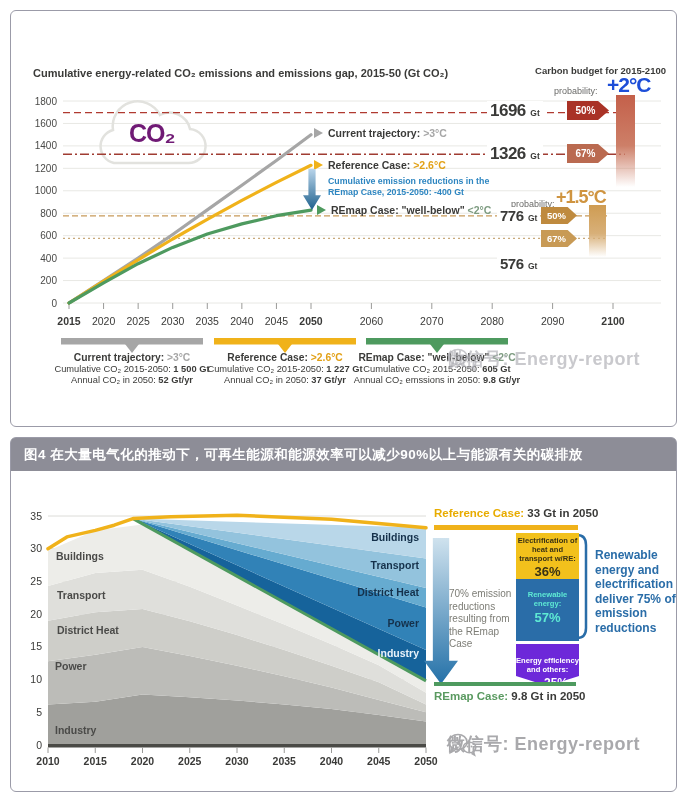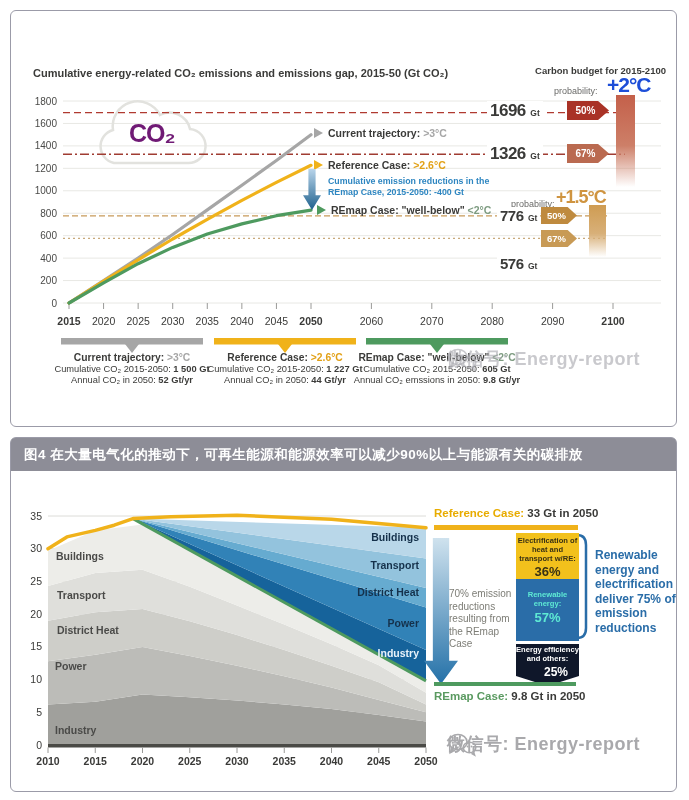--- a/index.html
+++ b/index.html
@@ -51,21 +51,21 @@
   .remlab{left:423px;top:252px;font-size:11.5px;font-weight:bold;white-space:nowrap;}
   .refline{left:423px;top:87px;width:144px;height:4.5px;background:#f0b21a;}
   .remline{left:423px;top:244px;width:142px;height:3.5px;background:#4e9a5f;}
   .note70{left:438px;top:150px;width:64px;font-size:10px;color:#7d7d76;line-height:12.5px;}
   .downarrow2{left:413px;top:100px;width:34px;height:146px;background:linear-gradient(#cfe2ee,#2471a8);clip-path:polygon(26% 0,74% 0,74% 84%,100% 84%,50% 100%,0 84%,26% 84%);}
   .box{left:505px;width:63px;box-sizing:border-box;text-align:center;padding-top:4px;}
   .box .bl{font-size:7.6px;font-weight:bold;line-height:8.8px;}
   .box .bp{font-size:13px;font-weight:bold;margin-top:1px;}
   .boxy{top:95px;height:46px;background:#f2c11c;color:#3a3214;}
   .boxb{top:141px;height:62px;background:#2a6da8;color:#5eead4;padding-top:12px;}
-  .boxp{top:206px;height:42px;background:#0f172a;color:#fff;clip-path:polygon(0 0,100% 0,100% 76%,50% 100%,0 76%);padding-top:2px;}
+  .boxp{top:206px;height:42px;background:#6d28d9;color:#fff;clip-path:polygon(0 0,100% 0,100% 76%,50% 100%,0 76%);padding-top:13px;}
   .boxp .bp{font-size:12px;margin-left:17px;}
   .sidenote{left:584px;top:110px;width:84px;font-size:12px;font-weight:bold;color:#2a6da8;line-height:14.5px;}
 </style>
 </head>
 <body>
 
 <div class="panel" id="p3">
 
   <svg id="svg1" width="667" height="417" viewBox="0 0 667 417">
       <line x1="52" y1="292" x2="650" y2="292" stroke="#e8e8e4" stroke-width="1"></line>
@@ -161,21 +161,21 @@
   <div class="abs leg" style="left:306px;top:193px;"><span class="tri gr"></span><span>REmap Case: "well-below"</span> <span class="t-green">&lt;2°C</span></div>
 
   <div class="abs fb" style="left:36px;width:170px;">
     <div class="t"><span>Current trajectory:</span> <span class="t-gray">&gt;3°C</span></div>
     <div><span>Cumulative CO₂ 2015-2050: </span><b>1 500 Gt</b></div>
     <div><span>Annual CO₂ in 2050: </span><b>52 Gt/yr</b></div>
   </div>
   <div class="abs fb" style="left:189px;width:170px;">
     <div class="t"><span>Reference Case:</span> <span class="t-yel">&gt;2.6°C</span></div>
     <div><span>Cumulative CO₂ 2015-2050: </span><b>1 227 Gt</b></div>
-    <div><span>Annual CO₂ in 2050: </span><b>44 Gt/yr</b></div>
+    <div><span>Annual CO₂ in 2050: </span><b>37 Gt/yr</b></div>
   </div>
   <div class="abs fb" style="left:338px;width:176px;">
     <div class="t"><span>REmap Case: "well-below"</span> <span class="t-green">&lt;2°C</span></div>
     <div><span>Cumulative CO₂ 2015-2050: </span><b>605 Gt</b></div>
     <div><span>Annual CO₂ emssions in 2050: </span><b>9.8 Gt/yr</b></div>
   </div>
 
   <div class="abs wm wm1">
     <svg width="30" height="25" viewBox="0 0 30 25">
         <g fill="none" stroke="currentColor" stroke-width="1.6">

